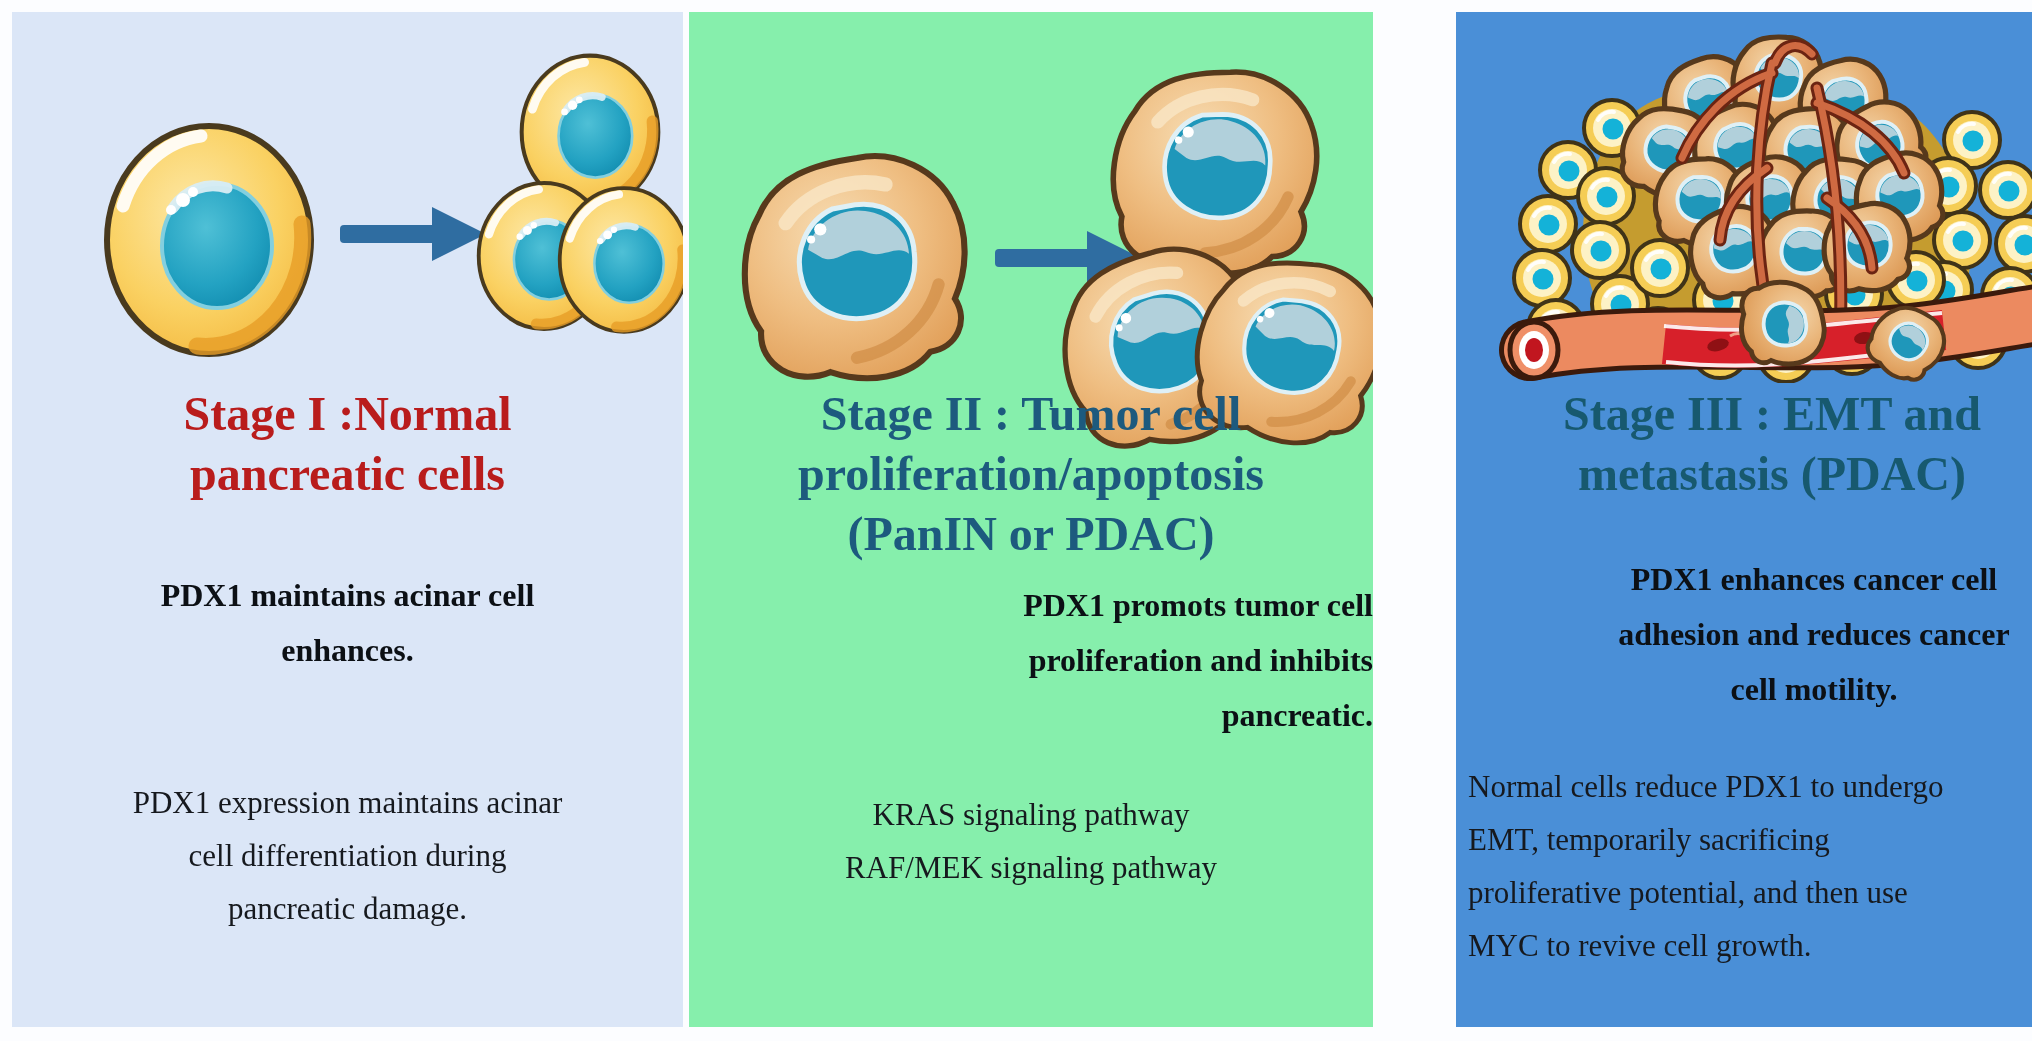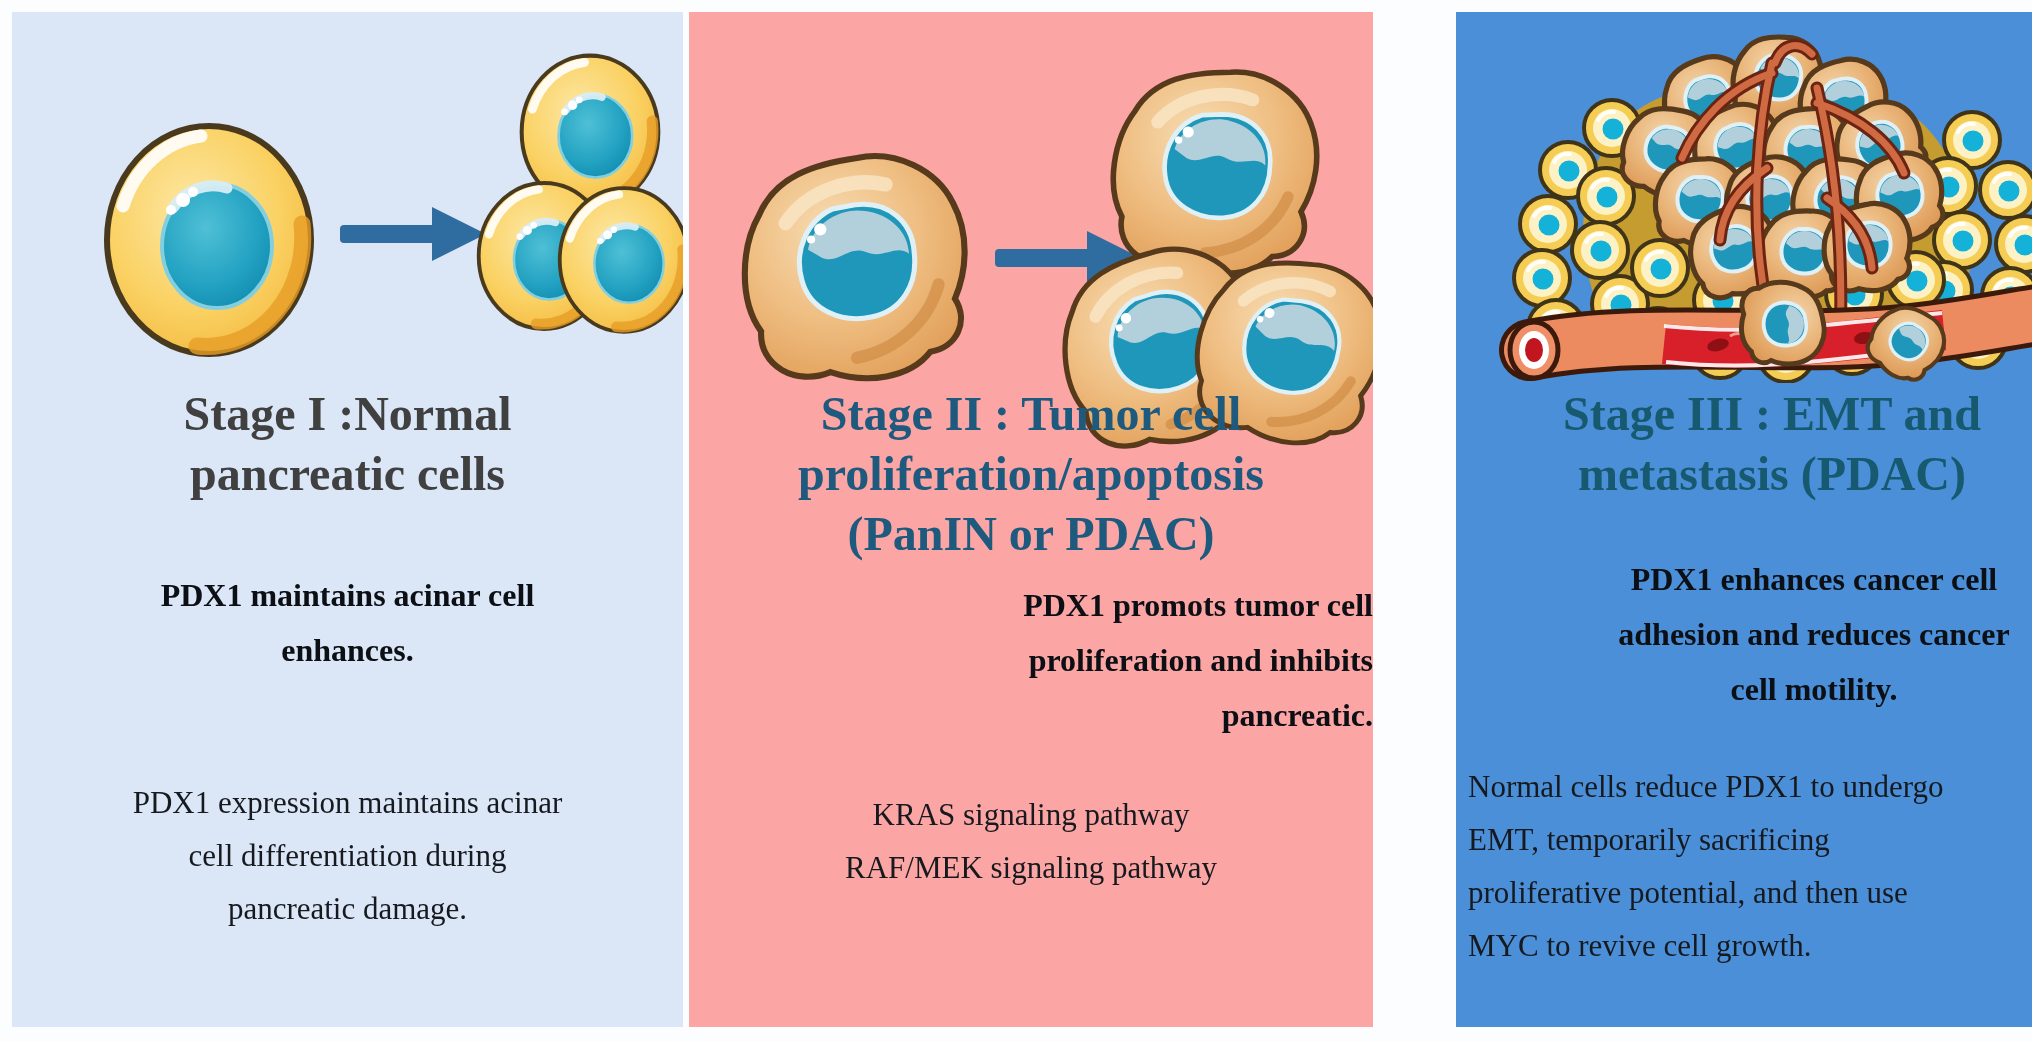--- a/index.html
+++ b/index.html
@@ -3,33 +3,33 @@
 <meta charset="utf-8">
 <style>
   html,body { margin:0; padding:0; background:#ffffff; }
   .figure {
     position:relative; width:2032px; height:1041px;
     background:#fcfdff; overflow:hidden;
     font-family:"Liberation Serif","DejaVu Serif",serif;
   }
   .panel { position:absolute; top:12px; height:1015px; }
   .panel1 { left:12px;   width:671px; background:#dbe6f7; }
-  .panel2 { left:689px;  width:684px; background:#fca5a5; }
+  .panel2 { left:689px;  width:684px; background:#86efac; }
   .panel3 { left:1456px; width:632px; background:#4a8fd7; }
 
   .illus { position:absolute; left:0; width:100%; display:flex; justify-content:center; }
   .panel1 .illus { top:18px; }
   .panel2 .illus { top:14px; }
   .panel3 .illus { top:16px; }
 
   .title {
     position:absolute; width:100%; text-align:center;
     font-weight:bold; font-size:48px; line-height:60px;
   }
-  .panel1 .title { top:372px; color:#404040; }
+  .panel1 .title { top:372px; color:#b91c1c; }
   .panel2 .title { top:372px; color:#1d5a7e; }
   .panel3 .title { top:372px; color:#17596f; }
 
   .statement {
     position:absolute; width:100%; text-align:center;
     font-weight:bold; color:#0c1015; font-size:32px; line-height:55px;
   }
   .panel1 .statement { top:556px; }
   .panel2 .statement { top:566px;text-align:right; }
   .panel3 .statement { top:540px;margin-left:42px; }

